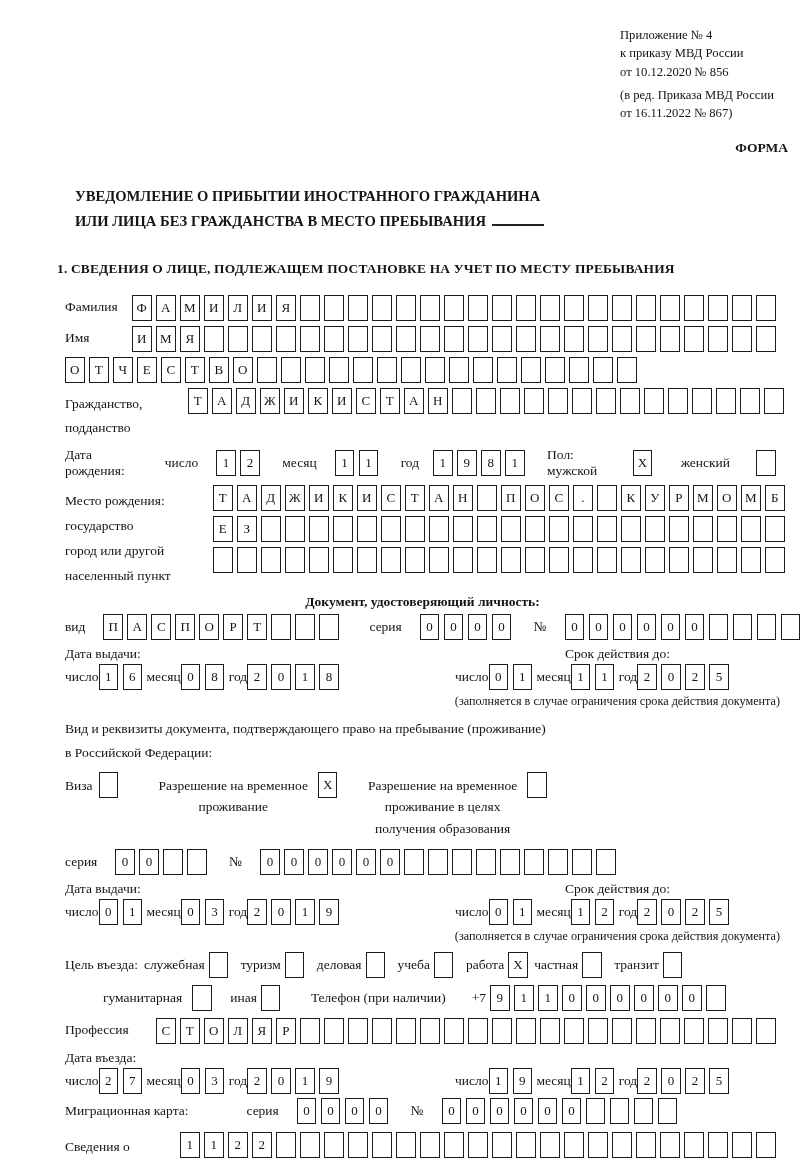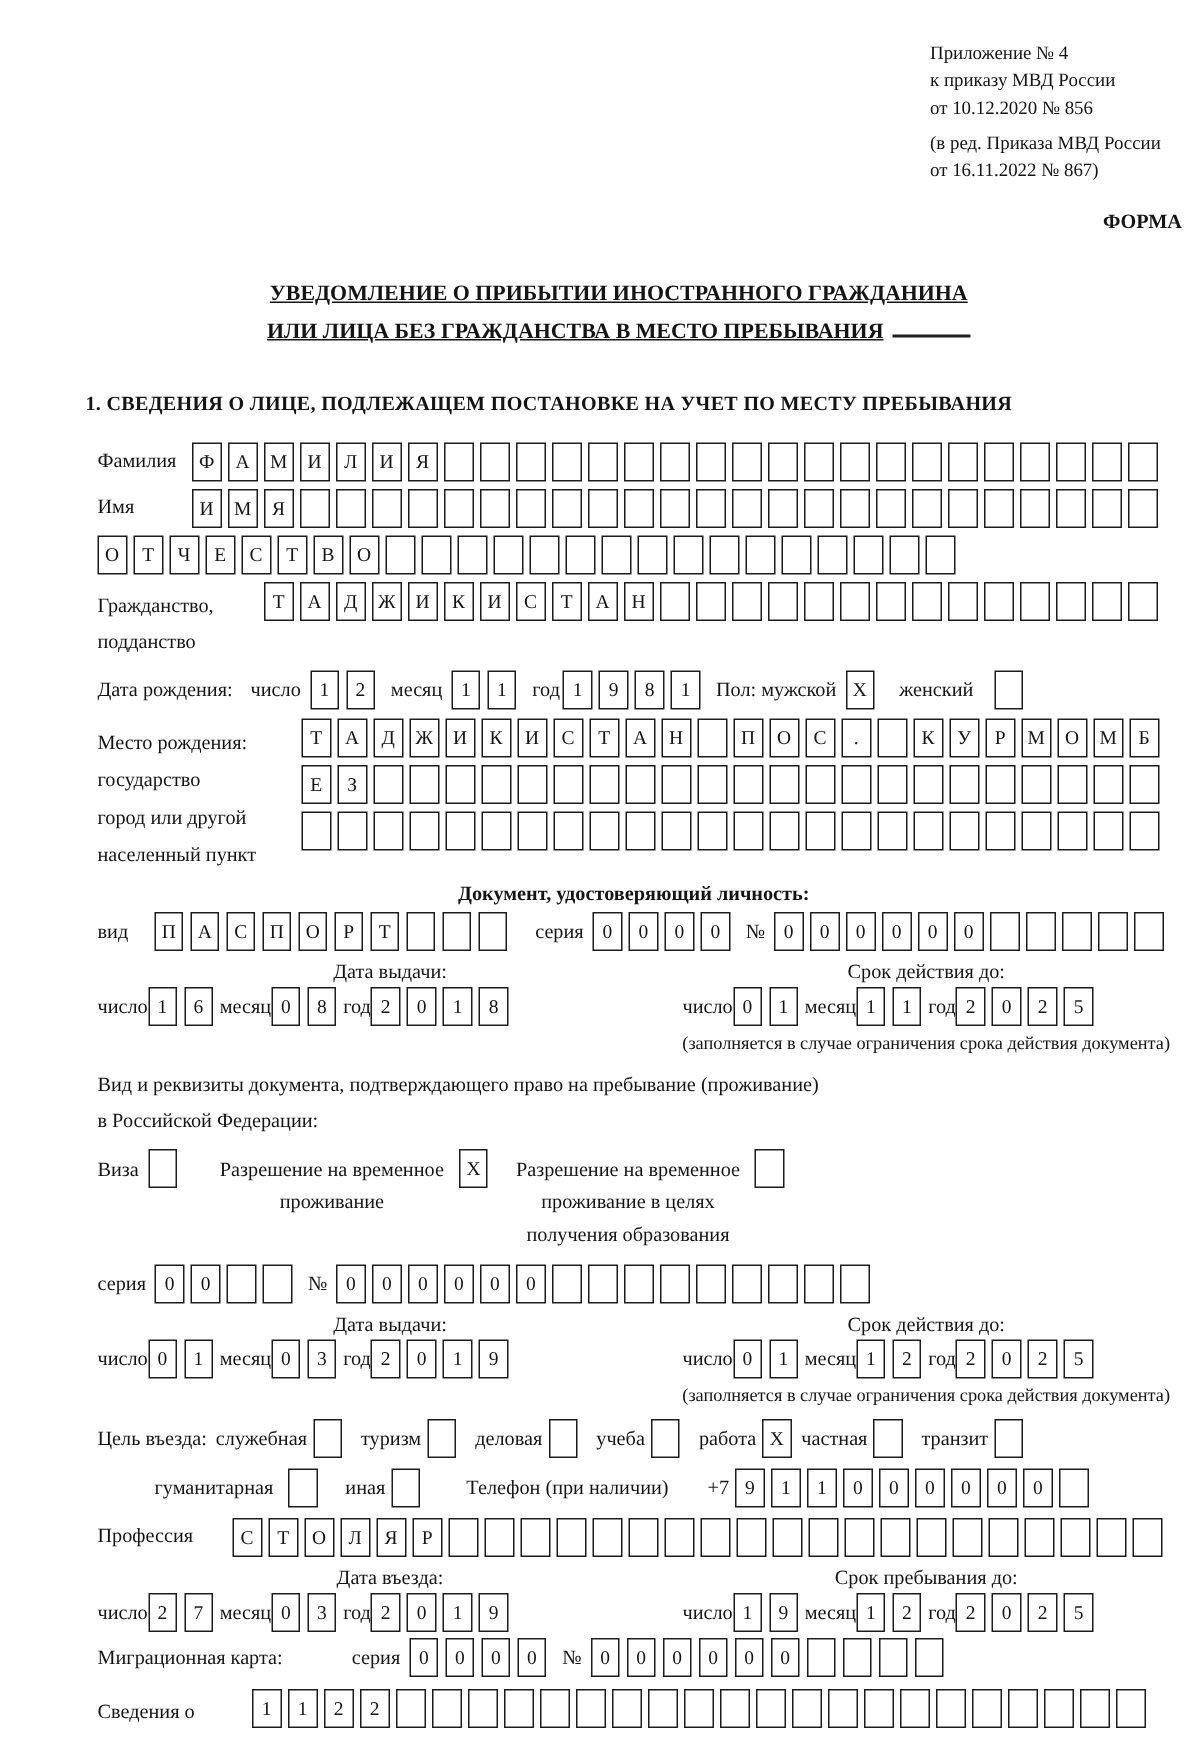--- a/index.html
+++ b/index.html
@@ -8,41 +8,41 @@
     font-family:"Liberation Serif","DejaVu Serif",serif; font-size:13.5px;
   }
   .page { position:relative; width:800px; height:1163px; padding:26px 20px 0 65px; box-sizing:border-box; }
 
   
   .hdr { margin-left:555px; width:200px; font-size:12.6px; line-height:1.45; }
   .hdr .sub { margin-top:5px; }
   .forma { margin-top:16px; text-align:right; padding-right:32px; font-weight:bold; font-size:13.5px; }
 
   
-  .title { text-align:center; font-weight:bold; font-size:14.6px; line-height:1.75; margin:26px 30px 0 10px;text-decoration:underline; }
+  .title { font-weight:bold; font-size:14.6px; line-height:1.75; margin:26px 30px 0 10px; }
   .title-underline { display:inline-block; width:52px; border-bottom:2px solid #222; height:13px; margin-left:6px; }
   .sec1 { font-weight:bold; font-size:13.4px; letter-spacing:0.2px; margin:26px 0 18px -8px; white-space:nowrap; }
 
   
   .cells { display:flex; flex:0 0 auto; }
   .cell {
     width:19.5px; height:26px; box-sizing:border-box; border:1.7px solid #1c1c1c;
     margin-right:4.5px; display:flex; align-items:center; justify-content:center;
     font-size:13px; flex:0 0 auto; background:#fff;
   }
-  .row { display:flex; align-items:flex-start; margin-bottom:5px; }
+  .row { display:flex; align-items:flex-start; margin-bottom:5px;gap:12px; }
   .row .lbl { padding-top:4px; } 
   .lblcol { flex:0 0 auto; line-height:1.75; padding-top:4px; }
   .inline { display:flex; align-items:center; }
   .inline > span.t { padding:0 6px; }
   .stack > .cells { margin-bottom:5px; }
 
   .center-bold { text-align:center; font-weight:bold; margin:4px 0 4px 0; }
   .half-labels { display:flex; margin:6px 0 2px 0; }
-  .half-labels .l { width:390px; text-align:center; }
+  .half-labels .l { width:390px; text-align:left; }
   .half-labels .r { flex:1; text-align:center; }
   .dates { display:flex; margin-bottom:4px; }
   .dates .grp { display:flex; align-items:center; }
   .dates .grpl { width:390px; }
   .footnote { text-align:right; font-size:12.2px; margin:0 0 8px 0; }
   .plain { line-height:1.8; }
 
   .opt { display:flex; align-items:flex-start; }
   .opt .cap { text-align:center; line-height:1.6; padding-top:3px; }
   .opt .cell { margin-left:10px; }
@@ -564,21 +564,20 @@
         <span class="cell"></span>
         <span class="cell"></span>
         <span class="cell"></span>
         <span class="cell"></span>
         <span class="cell"></span>
       </span>
   </div>
 
   <div class="half-labels">
     <span class="l">Дата въезда:</span>
-    <span class="r">Срок пребывания до:</span>
   </div>
   <div class="dates">
     <span class="grp grpl">
       <span class="t" style="padding-left:0;">число</span>
       <span class="cells">
           <span class="cell">2</span>
           <span class="cell">7</span>
         </span>
       <span class="t">месяц</span>
       <span class="cells">

